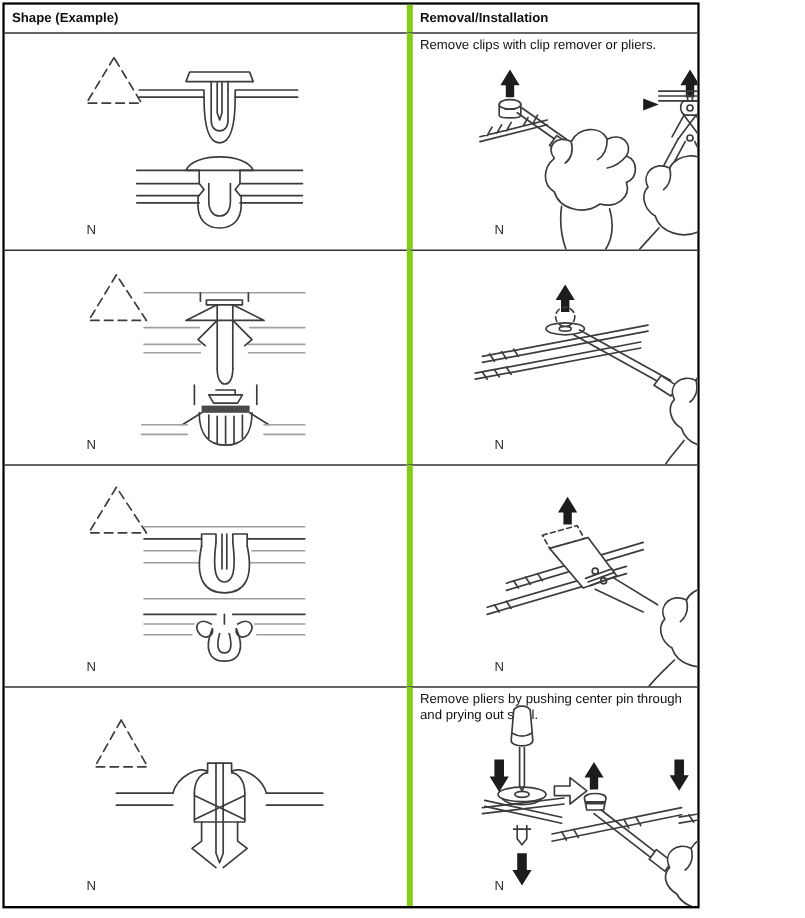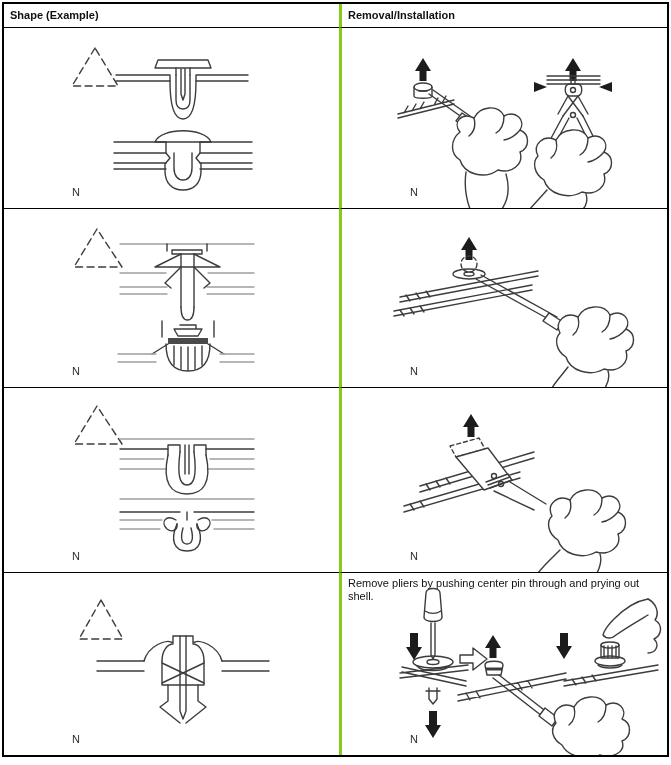--- a/index.html
+++ b/index.html
@@ -1,23 +1,23 @@
 <!DOCTYPE html>
 <html><head>
 <meta charset="utf-8">
 <style>
   * { margin:0; padding:0; box-sizing:border-box; }
   html,body { background:#fff; }
   body { width:671px; height:765px; font-family:"Liberation Sans", sans-serif; color:#111; }
   .page { position:relative; width:671px; height:765px; background:#fff; overflow:hidden; }
-  .tbl { position:absolute; left:2px; top:2px; width:667px; height:755px; border:2px solid #000;
+  .tbl { position:absolute; left:2px; top:2px; width:581px; height:755px; border:2px solid #000;
          display:grid; grid-template-columns:335px 1fr; grid-template-rows:23px 181px 179px 185px 1fr; background:#fff; }
   .cell { position:relative; overflow:hidden; background:#fff; }
   .bt { border-top:1px solid #000; }
-  .bl { border-left:3px solid #84cc16; }
+  .bl { border-left:5px solid #84cc16; }
   .hdr { font-size:11px; font-weight:bold; padding:4px 6px; line-height:14px; }
   .instr { position:absolute; top:4px; left:6px; right:4px; font-size:11px; line-height:13px; color:#111; }
   .note { position:absolute; bottom:10px; left:68px; font-size:11px; color:#2f2f2f; }
   svg.art { position:absolute; left:0; top:0; display:block; }
   .dk { stroke:#3c3c3c; fill:none; stroke-width:1.4; stroke-linecap:round; stroke-linejoin:round; }
   .gy { stroke:#9e9e9e; fill:none; stroke-width:1.3; stroke-linecap:round; }
   .ar { fill:#1c1c1c; stroke:none; }
   .hl { stroke:#3c3c3c; fill:#fff; stroke-width:1.4; stroke-linejoin:round; }
   .dsh { stroke-dasharray:7 4.5; }
   .dsh2 { stroke-dasharray:4 3; }
@@ -45,20 +45,21 @@
       <g>
         <path class="dk" d="M151 114 C157 99 201 99 207 114 Z"></path>
         <path class="dk" d="M110 114 H162 M110 125 H162 M110 135 H162 M110 141 H162 M196 114 H248 M196 125 H248 M196 135 H248 M196 141 H248"></path>
         <path class="dk" d="M162 114 V125 L166 130 L161 136 V143 C161 155 168 162 179 162 C190 162 197 155 197 143 V136 L192 130 L196 125 V114"></path>
         <path class="dk" d="M170 125 V140 C170 148 174 152 179 152 C184 152 188 148 188 140 V125"></path>
       </g>
     </svg>
     <span class="note">N</span>
   </div>
   <div class="cell bt bl">
+    <div class="instr">Remove clips with clip remover or pliers.</div>
     <svg class="art" width="328" height="181" viewBox="0 0 328 181">
       <g>
         <path class="ar" d="M81 30 l-8 13 h4.5 v10 h7 v-10 h4.5 z"></path>
         <ellipse class="dk" cx="81" cy="59" rx="9" ry="4"></ellipse>
         <path class="dk" d="M72 59 V68 C72 71 90 71 90 68 V59 M77 63 H85"></path>
         <path class="dk" d="M56 86 L112 72 M56 90 L112 76 M62 85 L66 78 M70 83 L74 76 M78 81 L82 74 M92 77 L96 70 M100 75 L104 68"></path>
         <path class="dk" d="M87 66 L124 92 M91 62 L128 88"></path>
         <path class="hl" d="M120 85 L133 94 L127 102 L114 93 Z"></path>
         <path class="hl" d="M118 104 C110 94 120 84 132 90 C138 78 156 76 162 88 C174 82 184 92 178 102 C188 106 188 120 178 124 C182 136 170 146 156 142 C142 152 122 146 118 132 C108 126 108 112 118 104 Z"></path>
         <path class="dk" d="M132 90 C134 98 132 104 127 108 M162 88 C162 96 159 102 154 105 M178 102 C173 108 168 111 162 112"></path>

